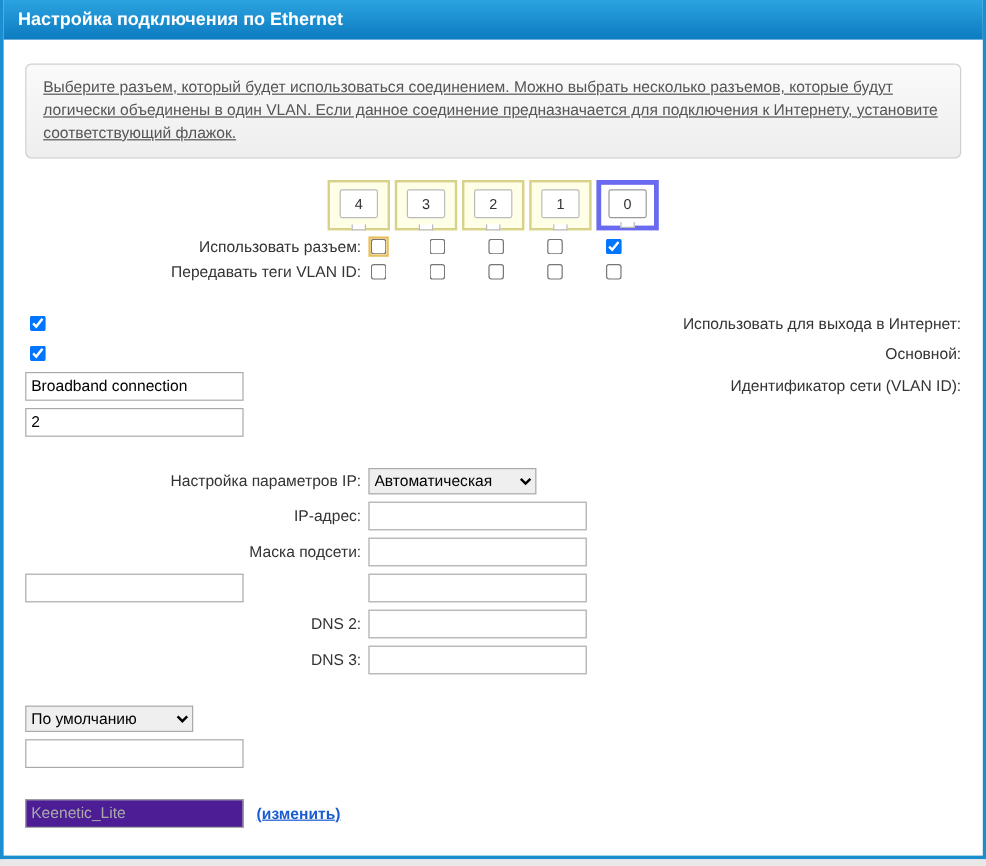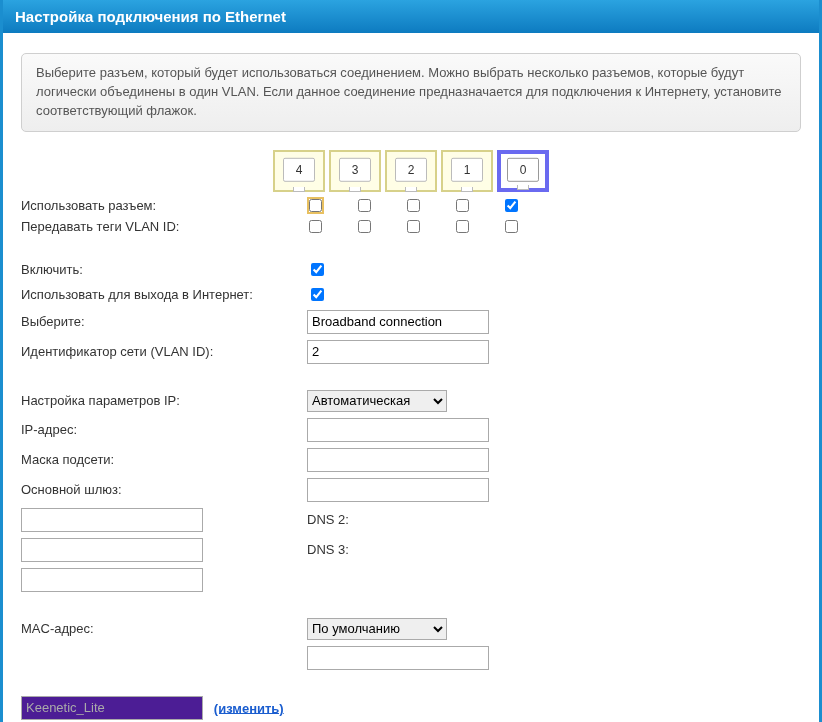--- a/index.html
+++ b/index.html
@@ -1,31 +1,31 @@
 <!DOCTYPE html>
 <html><head>
 <meta charset="utf-8">
 <style>
   html,body{margin:0;padding:0;font-family:Arial,Helvetica,sans-serif;font-size:13px;color:#333;}
   body{background:#e8e8e8;}
   .window{width:822px;margin:0 auto;background:#fff;border:3px solid #1b8ecf;border-top:none;min-height:716px;box-sizing:border-box;}
   .titlebar{background:linear-gradient(to bottom,#2ba3e0 0%,#0d7bc0 100%);color:#fff;font-weight:bold;font-size:15px;padding:8px 12px;}
   .content{padding:20px 18px 20px 18px;}
-  .infobox{border:1px solid #cfcfcf;border-radius:5px;padding:10px 14px;background:linear-gradient(to bottom,#fafafa,#eeeeee);color:#555;line-height:1.45;margin-bottom:18px;}
+  .infobox{border:1px solid #cfcfcf;border-radius:5px;padding:10px 14px;background:linear-gradient(to bottom,#fafafa,#eeeeee);color:#555;line-height:1.45;margin-bottom:18px;text-decoration:underline;}
   .ports-row{display:flex;justify-content:center;gap:0;margin-bottom:6px;}
   .port{width:52px;height:42px;border:2px solid #d7d18a;background:#fffee6;position:relative;box-sizing:border-box;margin-right:4px;}
   .port:last-child{margin-right:0;}
   .port.selected{border:4px solid #6a6af0;background:#fff;}
   .port-inner{position:absolute;left:50%;top:50%;transform:translate(-50%,-55%);width:30px;height:22px;background:#fff;border:1px solid #bbb;border-radius:2px;}
   .port-label{position:absolute;width:100%;text-align:center;top:50%;transform:translateY(-55%);font-size:12px;color:#333;}
   .port.selected .port-inner{border-color:#999;}
   .port-notch{position:absolute;bottom:-2px;left:50%;transform:translateX(-50%);width:10px;height:4px;background:#fff;border:1px solid #bbb;border-top:none;}
 
   .grid{display:grid;grid-template-columns:280px 1fr;align-items:center;row-gap:6px;column-gap:6px;}
-  .lbl{color:#333;white-space:nowrap;}
+  .lbl{text-align:right;color:#333;white-space:nowrap;}
   .cb-row{display:flex;gap:36px;padding-left:2px;}
   .cb-row input[type=checkbox]{margin:0;}
   .txt{width:172px;height:20px;border:1px solid #aaa;padding:1px 4px;font-size:13px;box-sizing:content-box;}
   .sel{width:140px;height:22px;border:1px solid #aaa;font-size:13px;}
   .spacer{height:14px;grid-column:1 / -1;}
   .link{color:#1a5dcf;text-decoration:underline;cursor:pointer;font-weight:bold;}
   input[disabled]{background:#4c1d95;color:#aaa;}
 </style>
 </head>
 <body>
@@ -77,57 +77,54 @@
       <div class="cb-row">
         <input type="checkbox" style="">
         <input type="checkbox" style="">
         <input type="checkbox" style="">
         <input type="checkbox" style="">
         <input type="checkbox" style="">
       </div>
 
       <div class="spacer"></div>
 
-      <div class="lbl">Включить:</div>
       <div><input type="checkbox" checked="" style=""></div>
 
       <div class="lbl">Использовать для выхода в Интернет:</div>
       <div><input type="checkbox" checked="" style=""></div>
 
-      <div class="lbl">Выберите:</div>
+      <div class="lbl">Основной:</div>
       <div><input class="txt" type="text" value="Broadband connection" style=""></div>
 
       <div class="lbl">Идентификатор сети (VLAN ID):</div>
       <div><input class="txt" type="text" value="2" style=""></div>
 
       <div class="spacer"></div>
 
       <div class="lbl">Настройка параметров IP:</div>
       <div><select class="sel"><option>Автоматическая</option></select></div>
 
       <div class="lbl">IP-адрес:</div>
       <div><input class="txt" type="text" value="" style=""></div>
 
       <div class="lbl">Маска подсети:</div>
       <div><input class="txt" type="text" value="" style=""></div>
 
-      <div class="lbl">Основной шлюз:</div>
       <div><input class="txt" type="text" value="" style=""></div>
 
       <div><input class="txt" type="text" value="" style=""></div>
 
       <div class="lbl">DNS 2:</div>
       <div><input class="txt" type="text" value="" style=""></div>
 
       <div class="lbl">DNS 3:</div>
       <div><input class="txt" type="text" value="" style=""></div>
 
       <div class="spacer"></div>
 
-      <div class="lbl">MAC-адрес:</div>
       <div><select class="sel"><option>По умолчанию</option></select></div>
 
       <div class="lbl"></div>
       <div><input class="txt" type="text" value="" style=""></div>
 
       <div class="spacer"></div>
 
       <div>
         <input class="txt" type="text" disabled="" value="Keenetic_Lite" style="">
         &nbsp;&nbsp;<span class="link">(изменить)</span>

